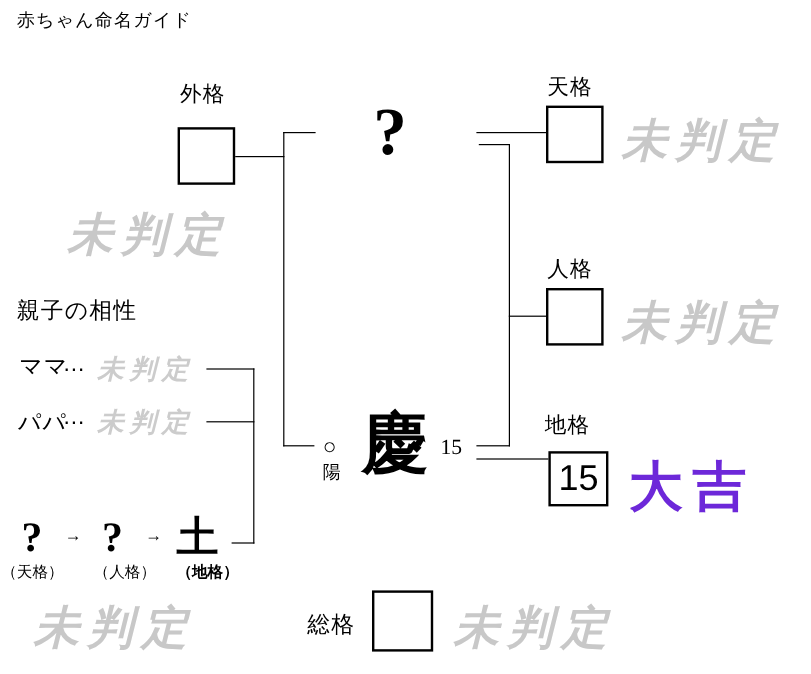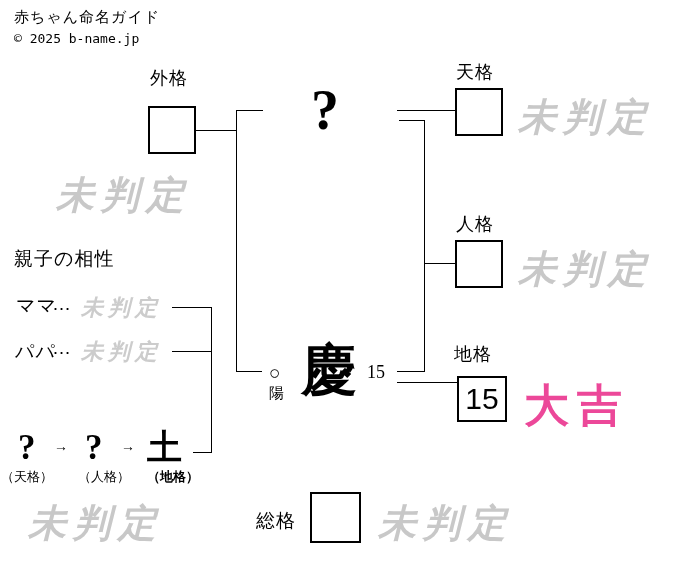--- a/index.html
+++ b/index.html
@@ -20,38 +20,37 @@
   .wm {
     font-family:"Liberation Serif", serif; font-weight:bold; font-style:italic;
     color:#c8c8c8; font-size:38px; letter-spacing:7px; white-space:nowrap;
   }
   .wm-small {
     font-family:"Liberation Serif", serif; font-weight:bold; font-style:italic;
     color:#ccc; font-size:22px; letter-spacing:5px; white-space:nowrap;
   }
   .result-red {
     font-family:"Liberation Serif", serif; font-weight:bold;
-    color:#ec4899; font-size:45px; letter-spacing:8px; white-space:nowrap;text-align:right;
+    color:#6d28d9; font-size:45px; letter-spacing:8px; white-space:nowrap;text-align:right;
   }
   .line { position:absolute; background:#000; }
   .hline { height:1px; }
   .vline { width:1px; }
   .big-q { font-family:"Liberation Serif", serif; font-weight:bold; font-size:56px; line-height:1; }
   .small-q { font-family:"Liberation Serif", serif; font-weight:bold; font-size:35px; line-height:1; }
   .circle-mark { font-size:19px; line-height:1; }
   .caption { font-size:13px; letter-spacing:0px; white-space:nowrap; }
   .heading { font-size:19px; letter-spacing:1px; }
 </style>
 </head>
 <body>
 
 <div class="canvas">
 
   <div class="abs gothic" style="left:14px; top:8px; font-size:15px; letter-spacing:1px;">赤ちゃん命名ガイド</div>
-  <div class="abs mono" style="left:14px; top:31px; font-size:13px;">© 2025 b-name.jp</div>
 
   <div class="abs kaku-label" style="left:150px; top:66px;">外格</div>
   <div class="abs kaku-box" style="left:148px; top:106px;"></div>
   <div class="abs wm" style="left:56px; top:170px;">未判定</div>
 
   <div class="abs kaku-label" style="left:456px; top:60px;">天格</div>
   <div class="abs kaku-box" style="left:455px; top:88px;"></div>
   <div class="abs wm" style="left:518px; top:92px;">未判定</div>
 
   <div class="abs kaku-label" style="left:456px; top:212px;">人格</div>

